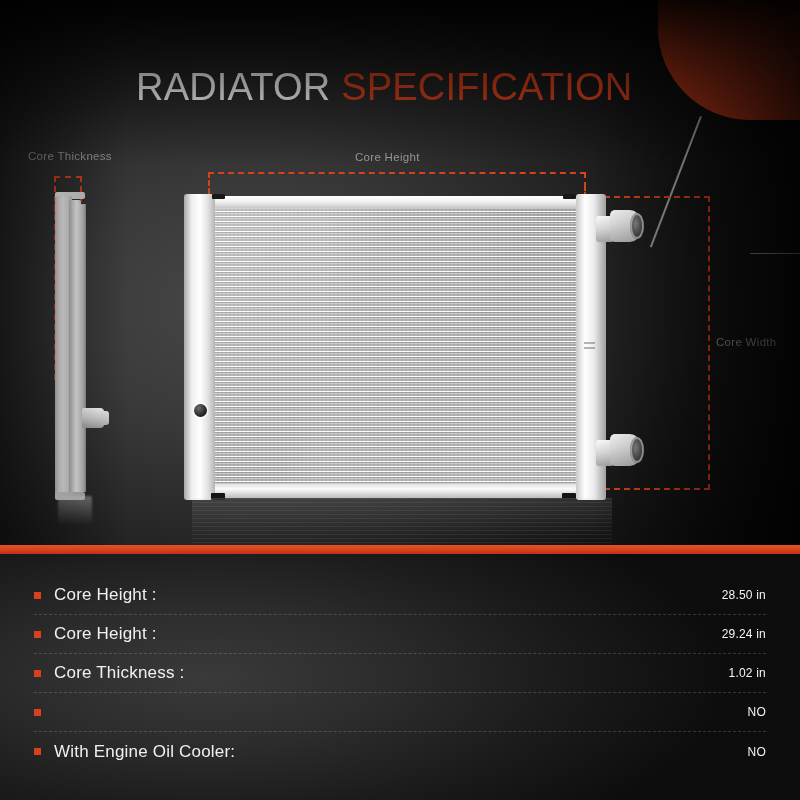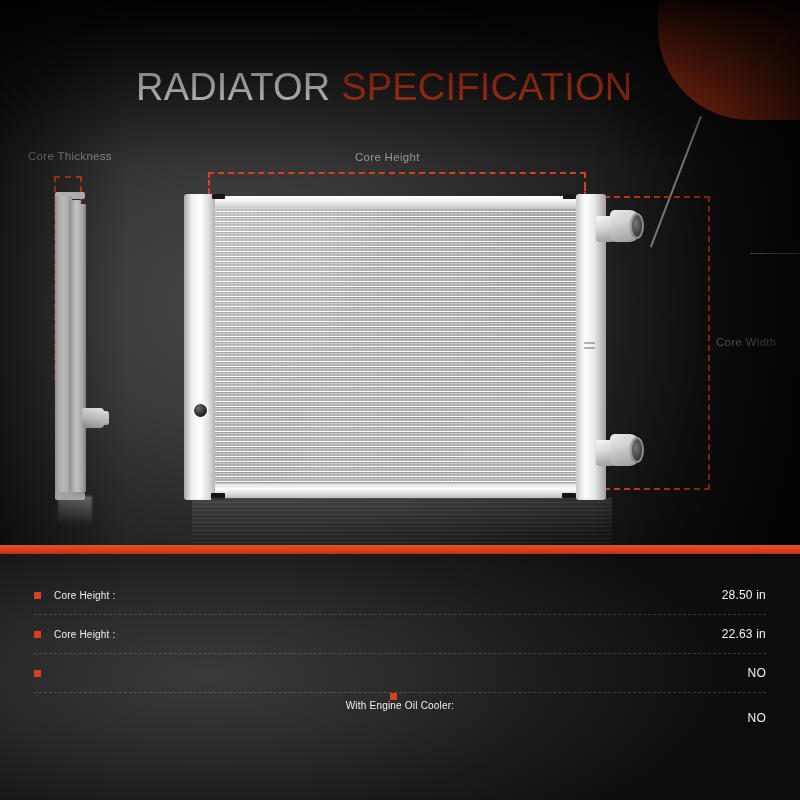--- a/index.html
+++ b/index.html
@@ -236,27 +236,27 @@
       radial-gradient(ellipse 520px 200px at 26% 50%, #3a3a3a 0%, #2c2c2c 35%, #1b1b1b 68%, #0d0d0d 100%),
       #0d0d0d;
     padding:22px 34px 0 34px;
   }
   .spec-row{
     position:relative;
     display:flex;align-items:center;
     height:39px;
     border-bottom:1px dashed rgba(255,255,255,.17);
   }
-  .spec-row:last-child{border-bottom:none;flex-direction:column;}
+  .spec-row:last-child{border-bottom:none;}
   .bullet{
     width:7px;height:7px;background:var(--accent,#d9401c);
     margin-right:13px;flex:0 0 auto;
   }
   .spec-label{
-    color:#f0f0f0;font-size:10px;letter-spacing:.2px;white-space:nowrap;
+    color:#f0f0f0;font-size:17px;letter-spacing:.2px;white-space:nowrap;
   }
   .spec-value{
     margin-left:auto;color:#f4f4f4;font-size:12px;letter-spacing:.2px;white-space:nowrap;
   }
 </style>
 </head>
 <body>
 
 <div id="page" style="--accent: #d9401c;">
 
@@ -341,23 +341,28 @@
 
     <div class="spec-row">
       <span class="bullet"></span>
       <span class="spec-label">Core Height :</span>
       <span class="spec-value">28.50 in</span>
     </div>
 
     <div class="spec-row">
       <span class="bullet"></span>
       <span class="spec-label">Core Height :</span>
-      <span class="spec-value">22.63 in</span>
-    </div>
-
+      <span class="spec-value">29.24 in</span>
+    </div>
+
+    <div class="spec-row">
+      <span class="bullet"></span>
+      <span class="spec-label">Core Thickness :</span>
+      <span class="spec-value">1.02 in</span>
+    </div>
 
     <div class="spec-row">
       <span class="bullet"></span>
       <span class="spec-value">NO</span>
     </div>
 
     <div class="spec-row">
       <span class="bullet"></span>
       <span class="spec-label">With Engine Oil Cooler:</span>
       <span class="spec-value">NO</span>

